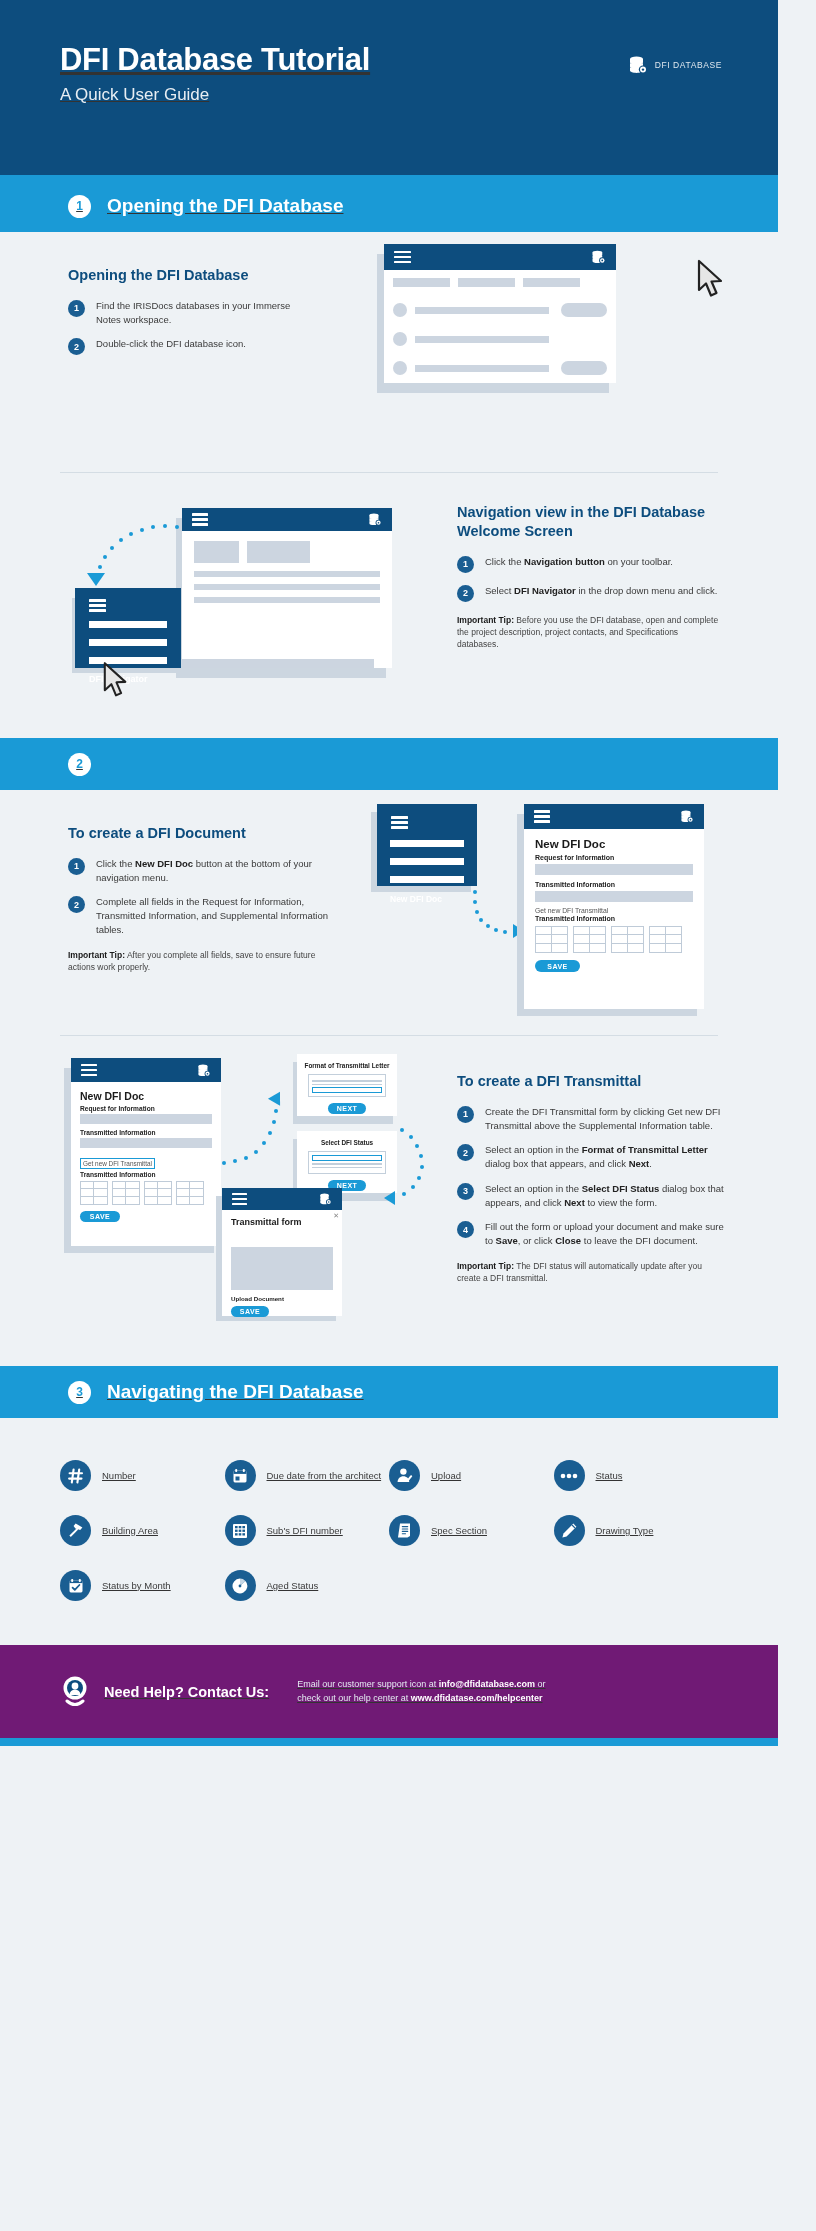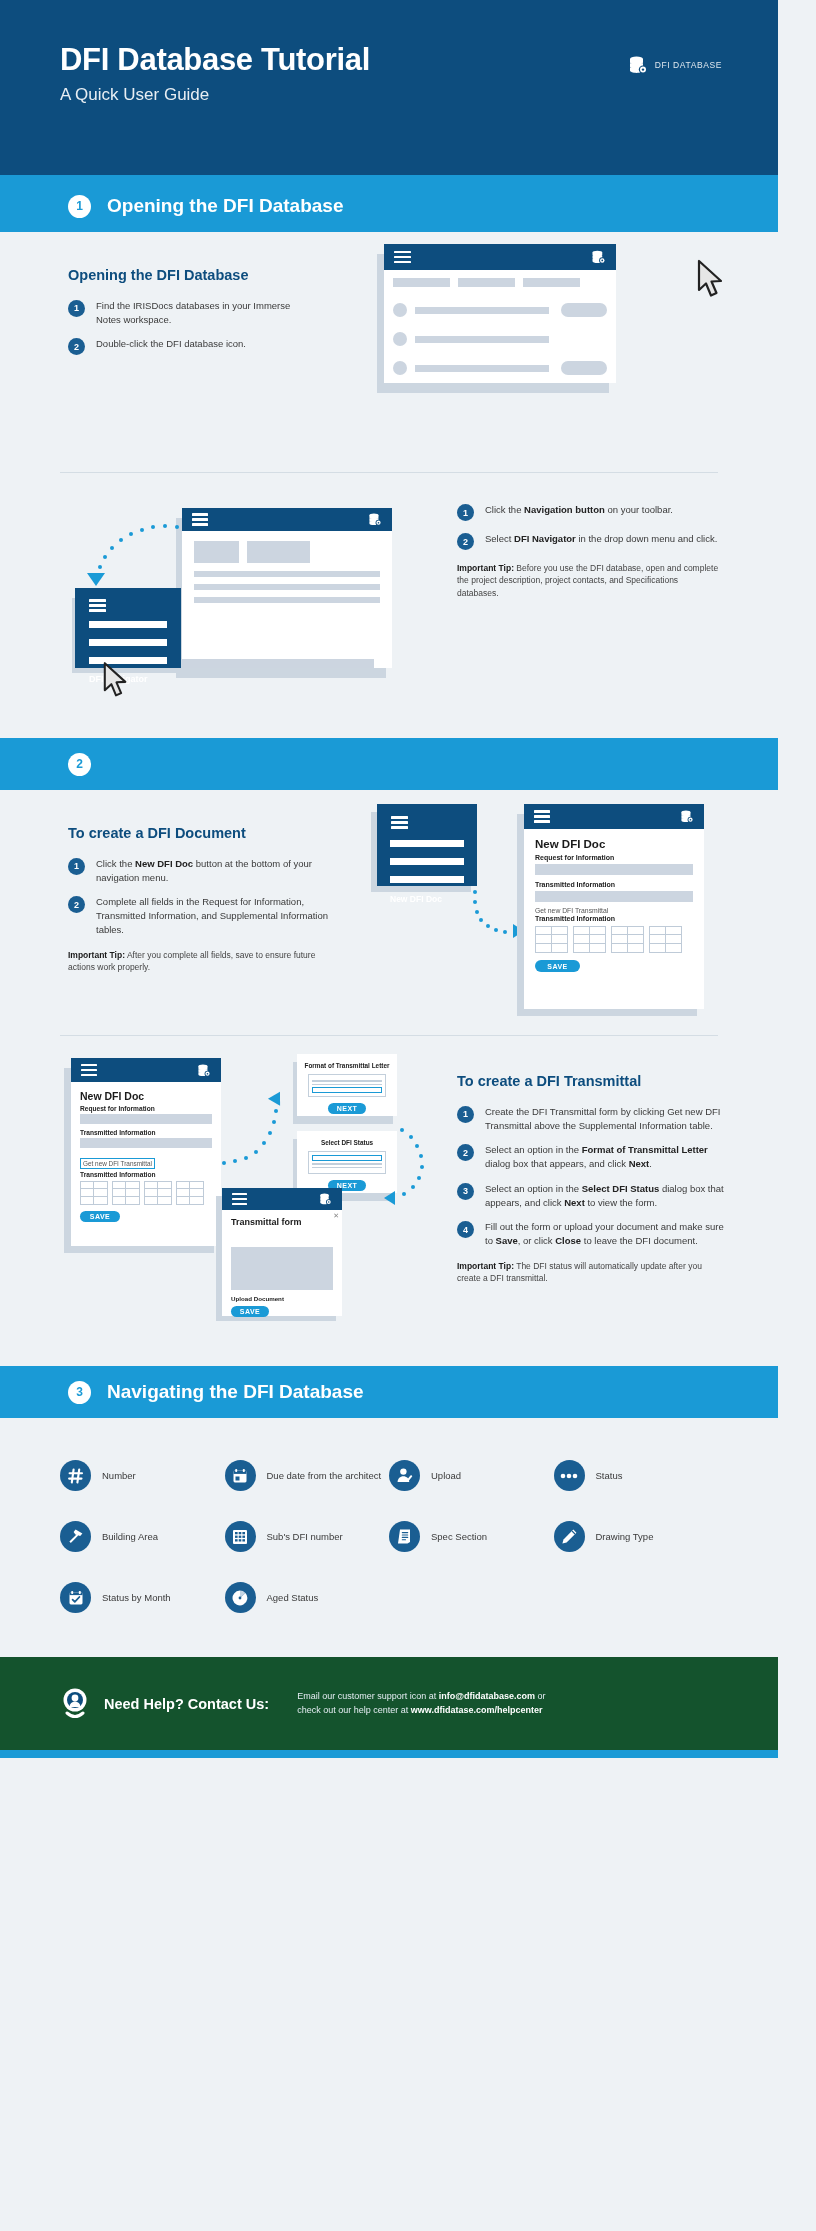--- a/index.html
+++ b/index.html
@@ -3,21 +3,21 @@
 <meta charset="utf-8">
 <style>
   * { box-sizing: border-box; margin: 0; padding: 0; }
   html, body { width: 816px; }
   body {
     font-family: "Liberation Sans", sans-serif;
     background: #eef2f5;
     color: #333;
     -webkit-font-smoothing: antialiased;
   }
-  .page { width: 778px; position: relative; overflow: hidden; }
+  .page { width: 778px; position: relative; overflow: hidden; text-decoration: underline; }
 
   
   .header {
     background: #0d4d7e;
     padding: 42px 60px 40px 60px;
     position: relative;
     height: 175px;
   }
   .header h1 {
     color: #fff;
@@ -124,35 +124,35 @@
   .dotpath { position: absolute; }
   .dot { position: absolute; width: 4px; height: 4px; border-radius: 50%; background: #1a9ad6; }
   .tri { position: absolute; width: 0; height: 0; }
 
   .cursor { position: absolute; }
 
   
   .icon-grid {
     display: grid;
     grid-template-columns: repeat(4, 1fr);
-    row-gap: 30px;
+    row-gap: 24px;
     padding: 0 60px;
   }
   .icon-cell { display: flex; align-items: center; gap: 11px; }
   .icon-circ {
     flex: 0 0 auto;
     width: 31px; height: 31px; border-radius: 50%;
     background: #1a5e92;
     display: flex; align-items: center; justify-content: center;
   }
   .icon-label { font-size: 9.5px; color: #3a3a3a; line-height: 1.25; }
 
   
   .footer {
-    background: #14532d;
+    background: #701a75;
     height: 93px;
     display: flex;
     align-items: center;
     padding-left: 60px;
     gap: 14px;
   }
   .footer-title { color: #fff; font-size: 14.5px; font-weight: bold; }
   .footer-body { color: #e4ecf2; font-size: 9px; line-height: 1.55; margin-left: 14px; }
   .footer-body b { color: #fff; }
   .footer-rule { height: 8px; background: #1a9ad6; }
@@ -304,20 +304,21 @@
       <div class="nav-item" style="position:absolute;left:14px;top:33px;width:78px;"></div>
       <div class="nav-item" style="position:absolute;left:14px;top:51px;width:78px;"></div>
       <div class="nav-item" style="position:absolute;left:14px;top:69px;width:78px;"></div>
       <div style="position:absolute;left:14px;top:86px;color:#fff;font-size:9px;font-weight:bold;">DFI Navigator</div>
     </div>
     <svg class="cursor" style="left:102px;top:188px;" width="28" height="38" viewBox="0 0 30 40">
       <path d="M3 2 L3 31 L10 24.5 L15 36.5 L20.5 34 L15.5 22.5 L25 22 Z" fill="#e6e6e6" stroke="#222" stroke-width="2.2" stroke-linejoin="round"></path>
     </svg>
 
     <div style="position:absolute;left:457px;top:30px;width:265px;">
+      <div class="blk-title">Navigation view in the DFI Database Welcome Screen</div>
       <div class="steps">
         <div class="step">
           <span class="step-num">1</span>
           <span class="step-txt"><span>Click the </span><b>Navigation button</b><span> on your toolbar.</span></span>
         </div>
         <div class="step">
           <span class="step-num">2</span>
           <span class="step-txt"><span>Select </span><b>DFI Navigator</b><span> in the drop down menu and click.</span></span>
         </div>
       </div>

